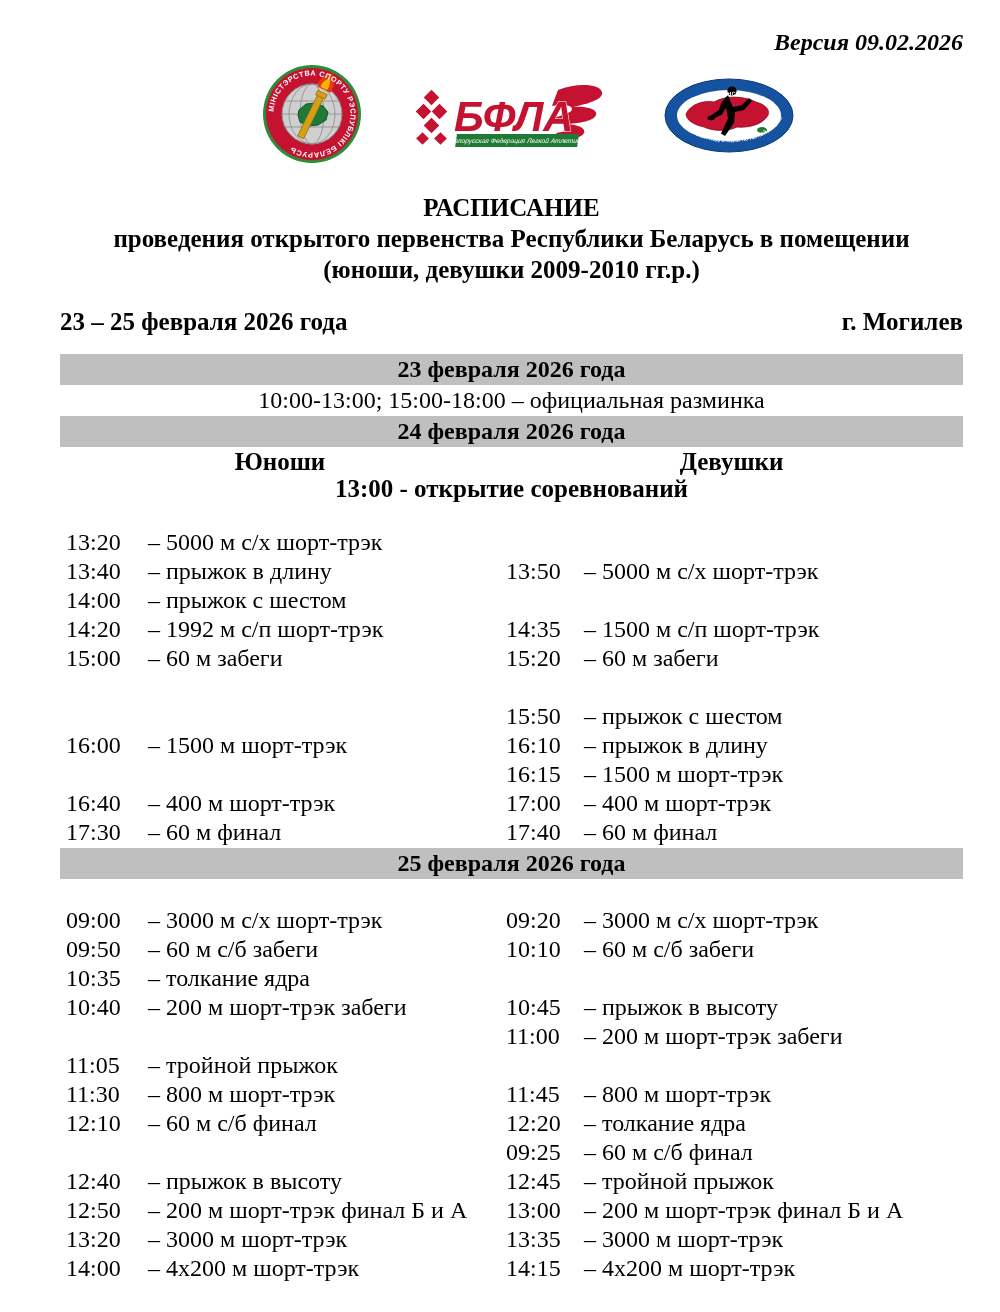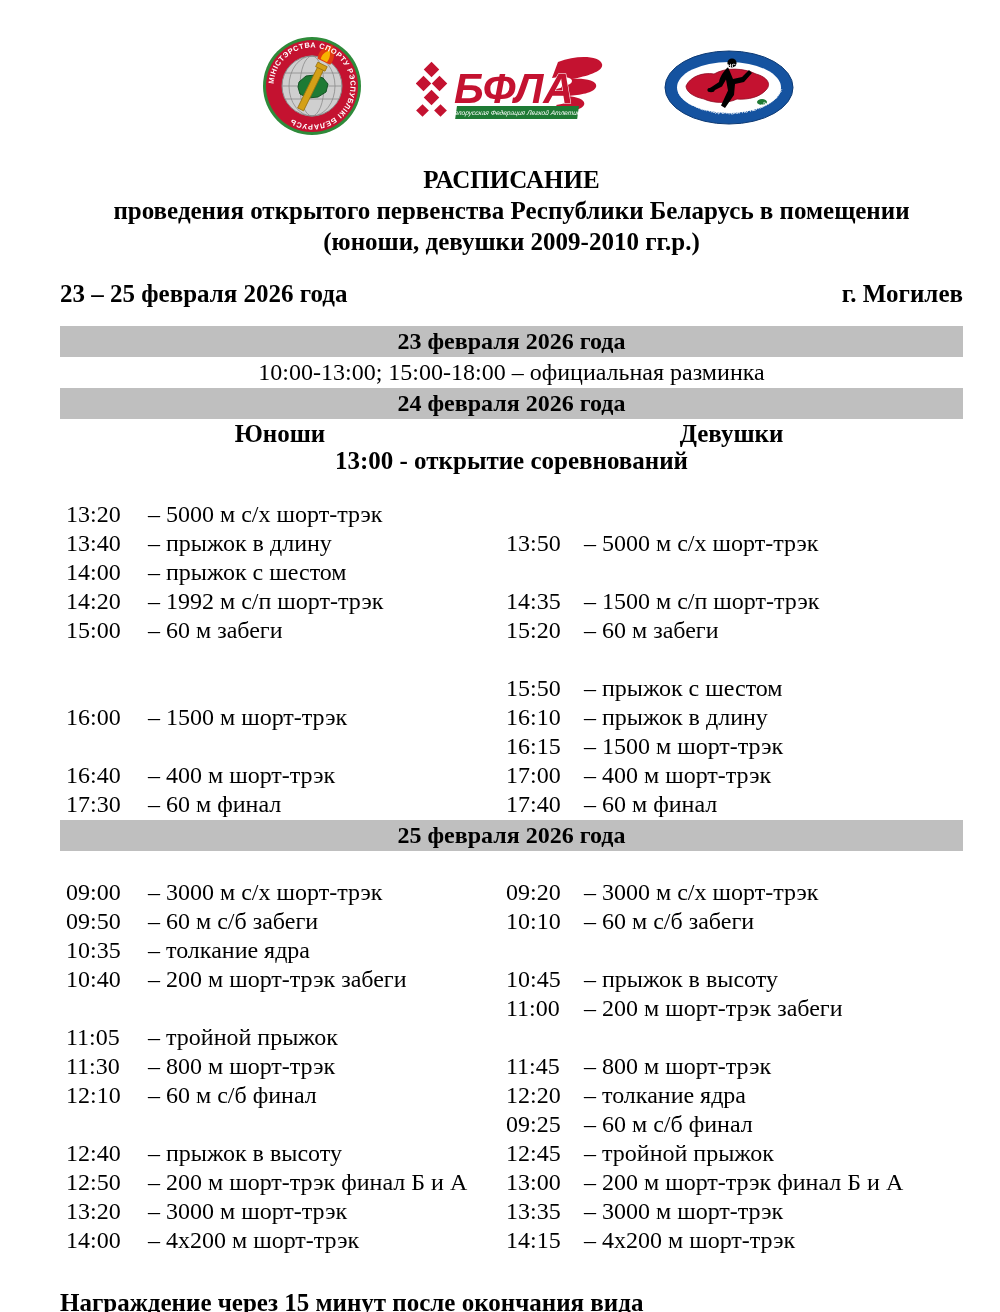--- a/index.html
+++ b/index.html
@@ -52,20 +52,21 @@
   }
   .sched .t { padding-left:6px; }
 
   .footer { margin-top:34px; text-align:left; font-weight:bold; font-size:25px; }
 </style>
 </head>
 <body>
 
 <div class="page">
 
+  <div class="version">Версия 09.02.2026</div>
 
   <div class="logos">
 
     <svg class="logo-ministry" viewBox="0 0 100 100">
       <circle cx="50" cy="50" r="49" fill="#2e8b3a"></circle>
       <circle cx="50" cy="50" r="46" fill="#c41230"></circle>
       <circle cx="50" cy="50" r="30" fill="#cfcfcf" stroke="#8a8a8a" stroke-width="1"></circle>
       <g stroke="#8a8a8a" stroke-width="0.8" fill="none">
         <ellipse cx="50" cy="50" rx="12" ry="30"></ellipse>
         <ellipse cx="50" cy="50" rx="23" ry="30"></ellipse>

